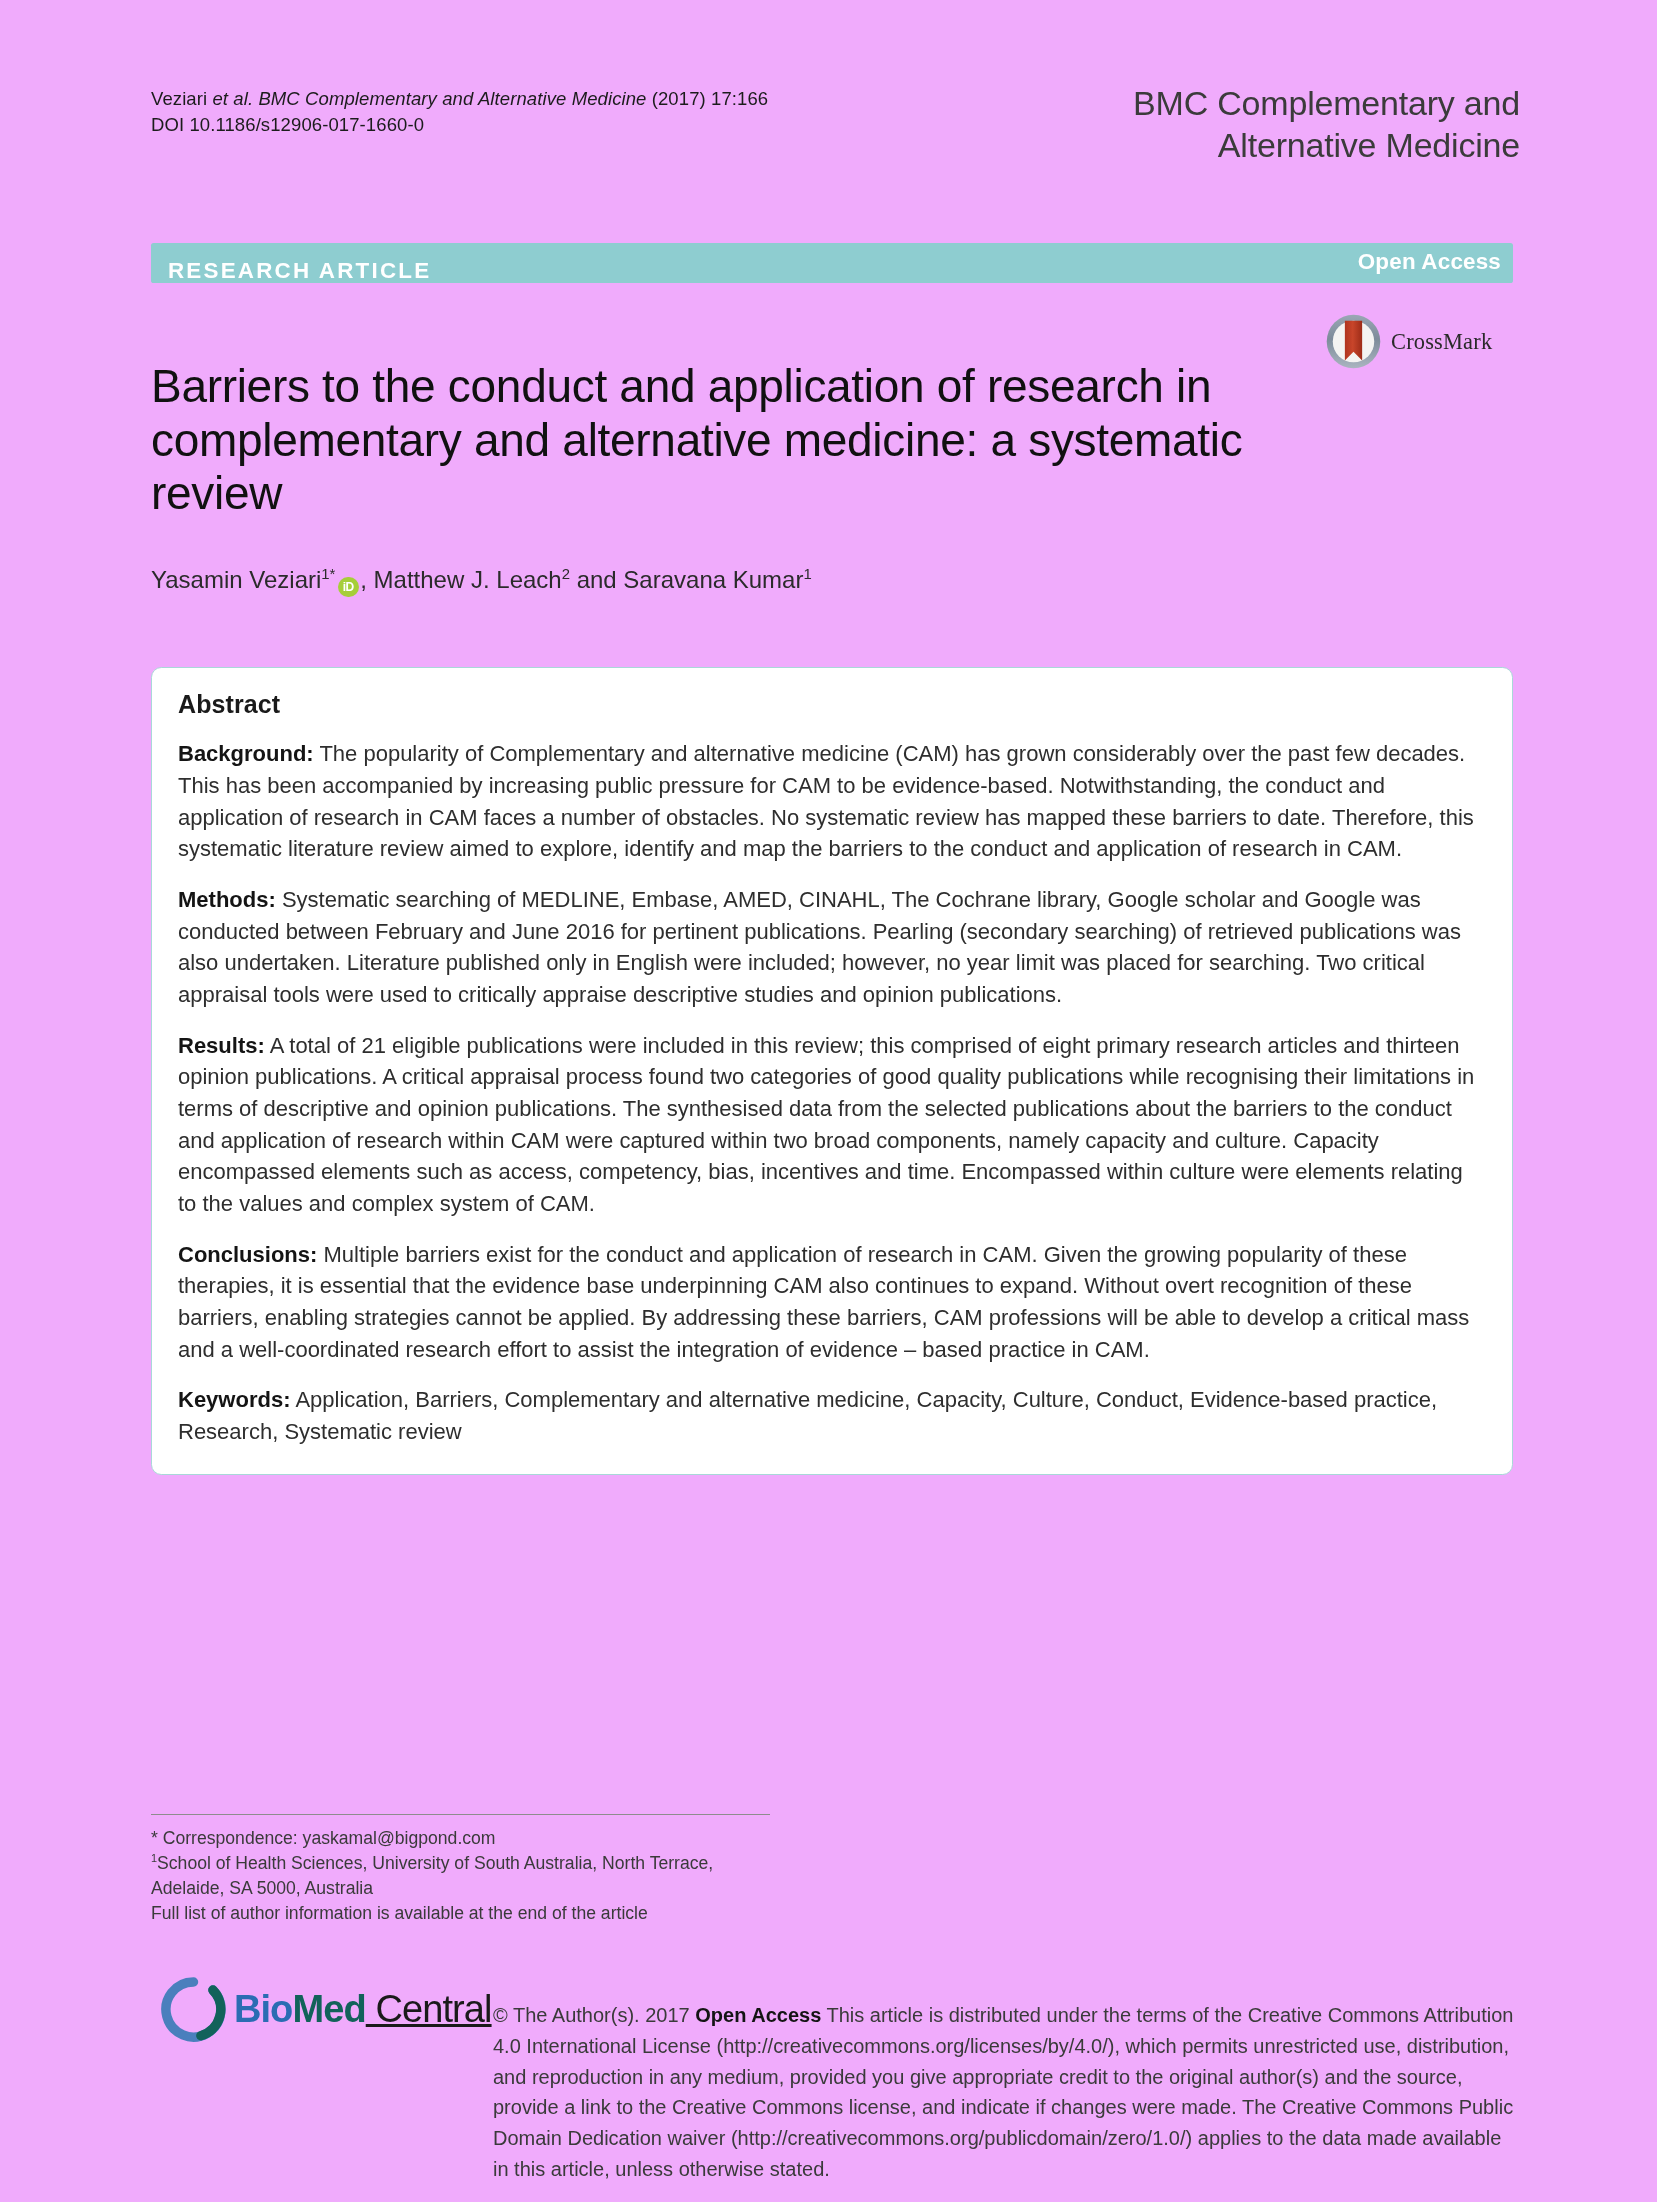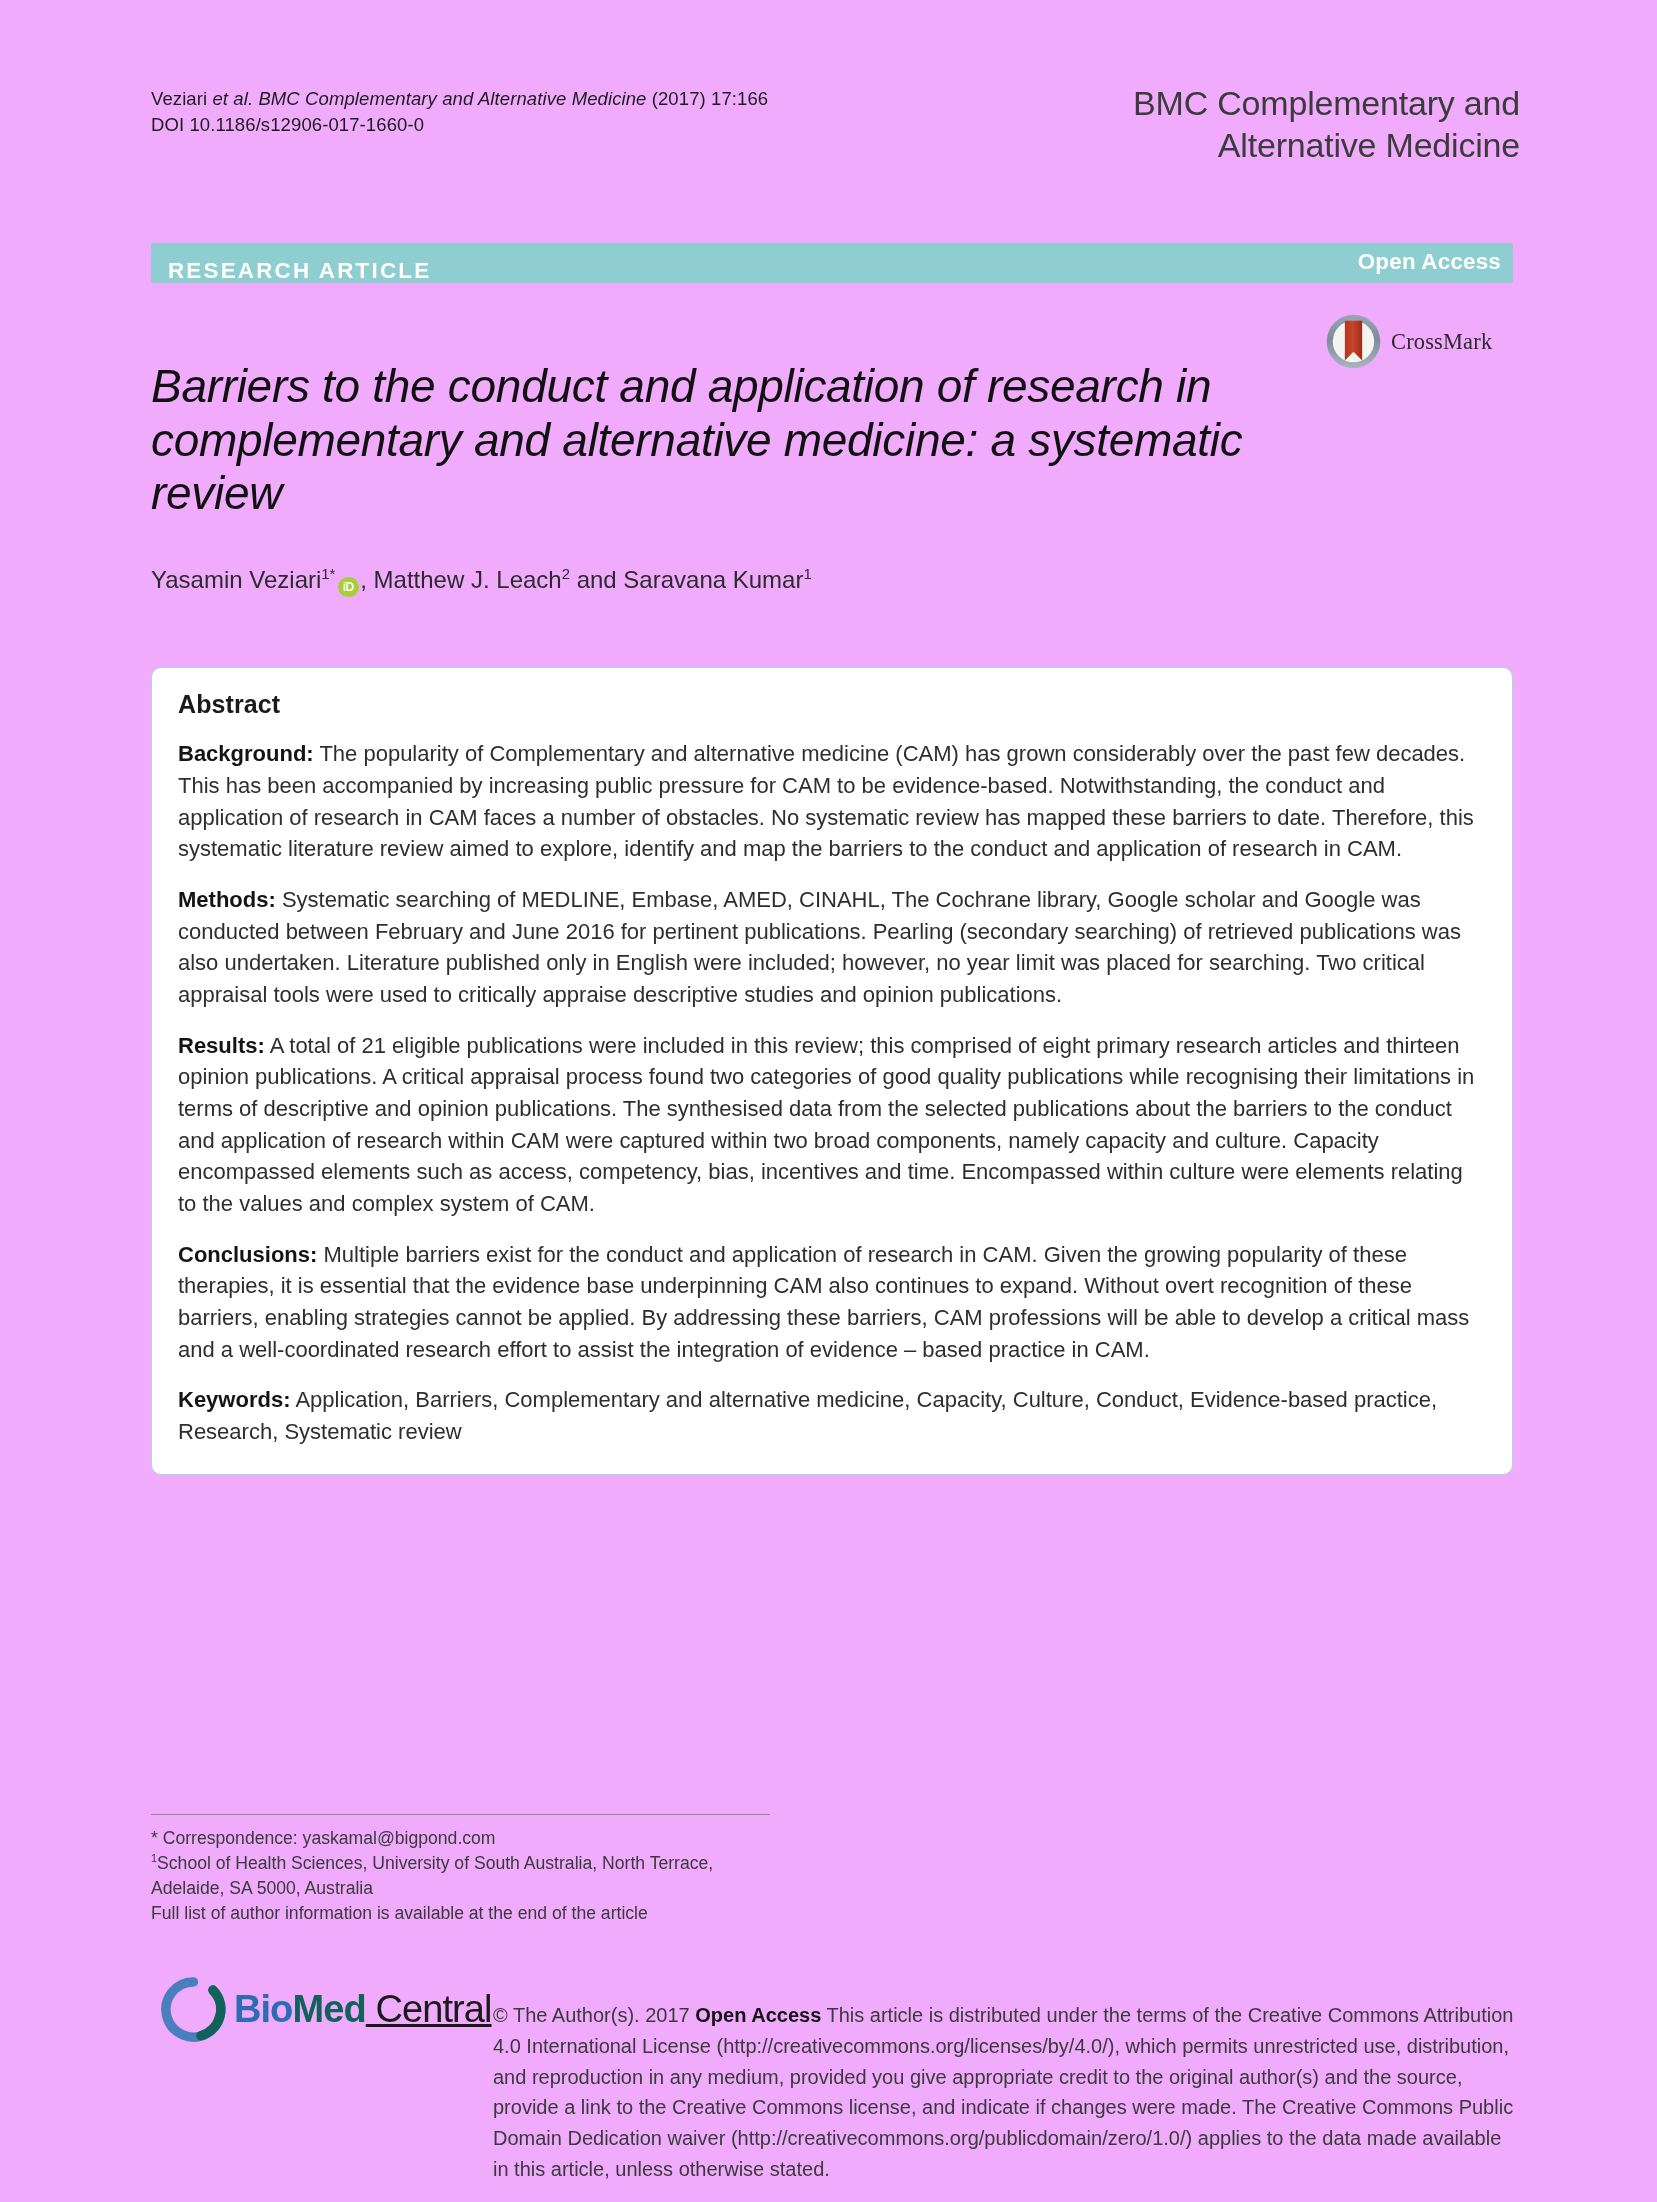--- a/index.html
+++ b/index.html
@@ -102,21 +102,20 @@
   .title {
     position: absolute;
     left: 151px;
     top: 329px;
     width: 1144px;
     font-size: 46px;
     line-height: 1.17;
     color: #111111;
     letter-spacing: -0.3px;
     font-weight: normal;
-    font-style: italic;
   }
 
   
   .authors {
     position: absolute;
     left: 151px;
     top: 564px;
     width: 1205px;
     font-size: 24px;
     line-height: 1.35;

